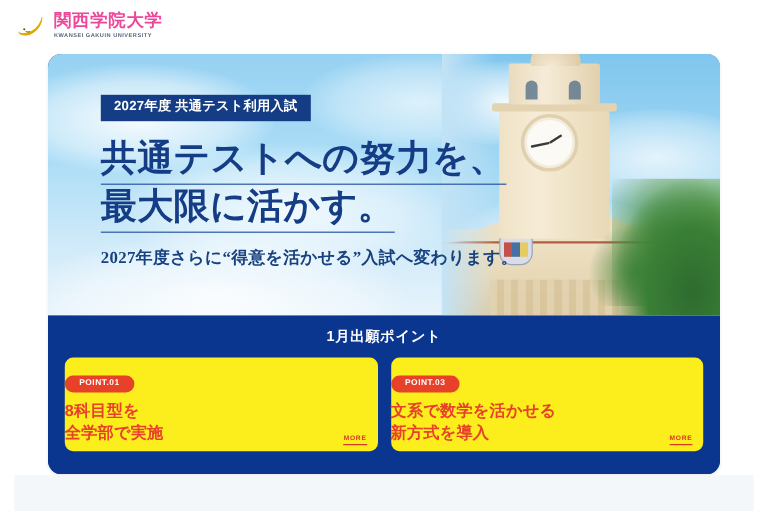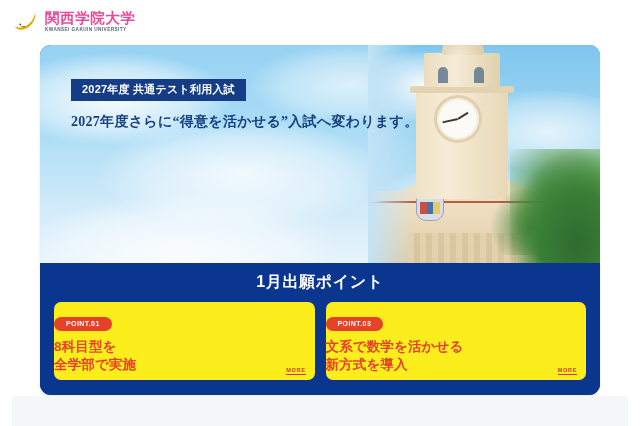--- a/index.html
+++ b/index.html
@@ -301,21 +301,21 @@
     left: 0;
     top: 0;
     width: 46px;
     height: 218px;
     background: linear-gradient(90deg, #c3e3f6 0%, rgba(195,227,246,0) 100%);
   }
 
   
   .hero-copy {
     position: absolute;
-    left: 31px;
+    left: 44px;
     top: 34px;
     width: 330px;
   }
   .eyebrow {
     display: inline-block;
     background: #143d86;
     color: #ffffff;
     font-size: 11px;
     font-weight: 700;
     letter-spacing: 0.02em;
@@ -354,21 +354,21 @@
     position: absolute;
     left: 0;
     top: 218px;
     width: 560px;
     height: 132px;
     background: #0b3690;
   }
   .points-title {
     text-align: center;
     color: #ffffff;
-    font-size: 16px;
+    font-size: 12px;
     font-weight: 700;
     letter-spacing: 0.04em;
     padding-top: 11px;
     line-height: 1;
   }
   .cards {
     display: flex;
     gap: 11px;
     padding: 12px 14px 0 14px;
     box-sizing: border-box;
@@ -490,20 +490,24 @@
 
         <span class="clock-face"></span>
 
         <span class="tree2"></span>
         <span class="tree"></span>
         <span class="photo-fade"></span>
       </div>
 
       <div class="hero-copy">
         <div class="eyebrow">2027年度 共通テスト利用入試</div>
+        <div class="headline">
+          <span class="hl-line">共通テストへの努力を、</span>
+          <span class="hl-line">最大限に活かす。</span>
+        </div>
         <div class="hero-sub">2027年度さらに“得意を活かせる”入試へ変わります。</div>
       </div>
     </div>
 
     <div class="points">
       <div class="points-title">1月出願ポイント</div>
       <div class="cards">
 
         <div class="card">
           <span class="pill">POINT.01</span>

